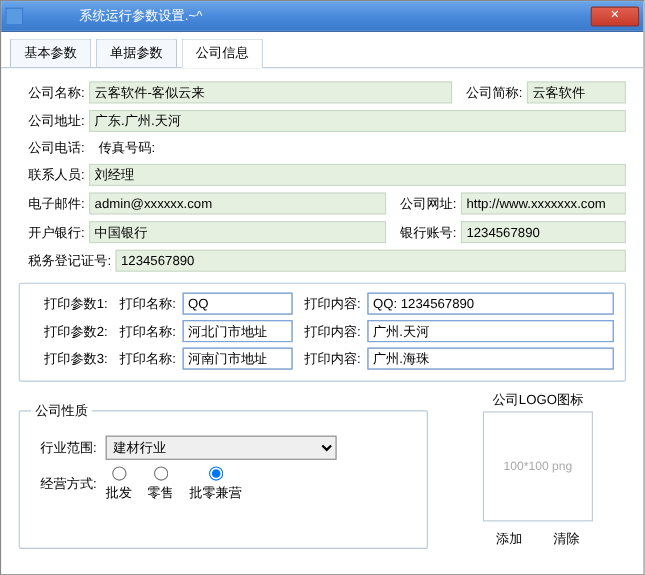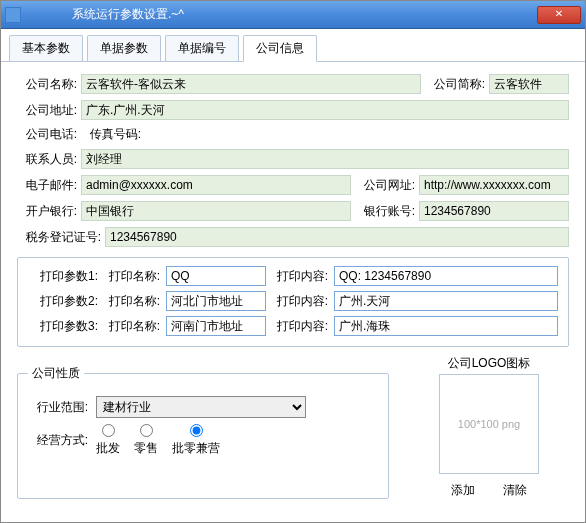--- a/index.html
+++ b/index.html
@@ -39,31 +39,30 @@
 
 <div class="titlebar">
   <span class="icon"></span>
   <span class="title">系统运行参数设置.~^</span>
   <div class="close">✕</div>
 </div>
 
 <div class="tabs">
   <div class="tab">基本参数</div>
   <div class="tab">单据参数</div>
-  <div class="tab">单据编号</div>
   <div class="tab active">公司信息</div>
 </div>
 
 <div class="content">
 
   <div class="row">
     <span class="lbl w60">公司名称:</span>
     <input class="txt" style="flex: 1 1 0%;" value="云客软件-客似云来">
     <span class="lbl w60">公司简称:</span>
-    <input class="txt" style="width: 80px;" value="云客软件">
+    <input class="txt" style="width: 90px;" value="云客软件">
   </div>
 
   <div class="row">
     <span class="lbl w60">公司地址:</span>
     <input class="txt" style="flex: 1 1 0%;" value="广东.广州.天河">
   </div>
 
   <div class="row">
     <span class="lbl w60">公司电话:</span>
     <span class="lbl w60">传真号码:</span>

